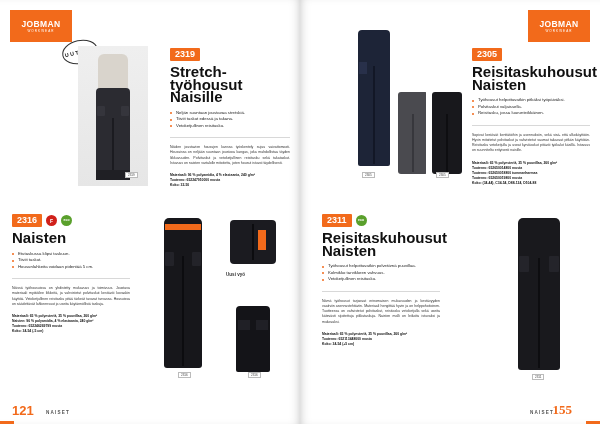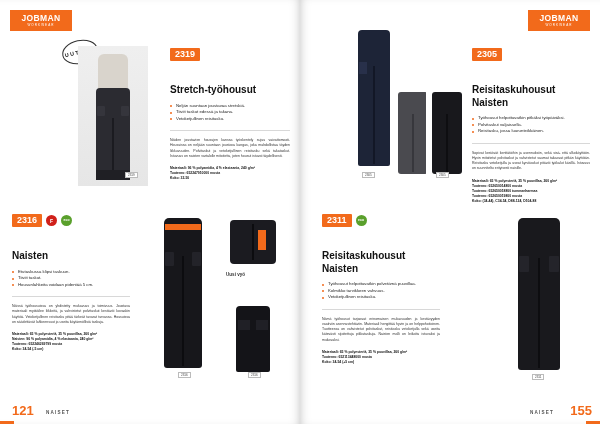--- a/index.html
+++ b/index.html
@@ -7,37 +7,37 @@
     width:600px;height:424px;background:#8d8d8d;
     font-family:"Liberation Sans", sans-serif;
     overflow:hidden;
   }
   .spread{position:relative;width:600px;height:424px;display:flex;}
   .page{position:relative;width:300px;height:424px;background:#ffffff;overflow:hidden;}
   .page.left{box-shadow:inset -6px 0 12px -8px rgba(0,0,0,.35);}
   .page.right{box-shadow:inset 6px 0 12px -8px rgba(0,0,0,.35);}
 
   
-  .logo{position:absolute;background:#f26a1b;color:#fff;width:62px;height:21px;
+  .logo{position:absolute;background:#f26a1b;color:#fff;width:62px;height:32px;
         display:flex;flex-direction:column;align-items:center;justify-content:center;}
   .logo .brand{font-weight:bold;font-size:8.5px;letter-spacing:.4px;line-height:9px;}
   .logo .sub{font-size:3px;letter-spacing:1.1px;line-height:4px;}
   .logo-left{left:10px;top:10px;}
   .logo-right{right:10px;top:10px;}
 
   
   .prod{position:absolute;}
   .code-row{display:flex;align-items:center;gap:4px;height:13px;}
   .code{background:#f26a1b;color:#fff;font-weight:bold;font-size:9px;
         padding:1px 5px 1px 5px;border-radius:1px;line-height:11px;}
   .badge{width:11px;height:11px;border-radius:50%;font-size:5px;color:#fff;
         display:flex;align-items:center;justify-content:center;font-weight:bold;}
   .badge.red{background:#d0201a;}
   .badge.grn{background:#5aa02c;font-size:3.4px;text-align:center;line-height:3.6px;}
-  .ptitle{font-weight:bold;font-size:10px;line-height:12.5px;margin-top:23px;color:#111;}
+  .ptitle{font-weight:bold;font-size:15px;line-height:12.5px;margin-top:5px;color:#111;}
   .ptitle span{display:block;}
   .bullets{margin:6px 0 0 0;padding:0;list-style:none;}
   .bullets li{font-size:4.3px;line-height:6.6px;color:#222;position:relative;padding-left:6px;}
   .bullets li:before{content:"";position:absolute;left:0;top:2.6px;width:2px;height:2px;background:#f26a1b;border-radius:50%;}
   .body-text{font-size:3.5px;line-height:5.2px;color:#333;margin-top:7px;text-align:justify;}
   .specs{font-size:3.4px;line-height:5px;color:#111;margin-top:7px;font-weight:bold;}
 
   .hr{height:1px;background:#d8d8d8;width:100%;}
 
   
@@ -65,20 +65,21 @@
       <div class="brand">JOBMAN</div>
       <div class="sub">WORKWEAR</div>
     </div>
 
     <div class="prod" style="left:170px;top:48px;width:120px;">
       <div class="code-row">
         <div class="code">2319</div>
       </div>
       <div class="ptitle">
         <span>Stretch-työhousut</span>
+        <span>Naisille</span>
       </div>
       <ul class="bullets">
         <li>Neljän suuntaan joustavaa stretskiä.</li>
         <li>Tiiviit taskut edessä ja takana.</li>
         <li>Vetoketjullinen reisitasku.</li>
       </ul>
       <div class="hr" style="margin-top:8px;"></div>
       <div class="body-text">Näiden joustavien housujen kanssa työskentely sujuu vaivattomasti. Housuissa on neljään suuntaan joustava kangas, joka mahdollistaa täyden liikkuvuuden. Polvitaskut ja vetoketjullinen reisitasku sekä takataskut. Istuvuus on naisten vartalolle mitoitettu, joten housut istuvat täydellisesti.</div>
       <div class="specs">
         <div>Materiaali: 96 % polyamidia, 4 % elastaania, 240 g/m²</div>
@@ -227,17 +228,17 @@
 
     <div class="photo" style="left:200px;top:212px;width:76px;height:168px;background:#fff;">
       <div style="position:absolute;left:18px;top:6px;width:42px;height:152px;background:#19191d;border-radius:5px 5px 3px 3px;"></div>
       <div style="position:absolute;left:38px;top:46px;width:2px;height:110px;background:#0d0d10;"></div>
       <div style="position:absolute;left:19px;top:44px;width:10px;height:16px;background:#24242a;border-radius:1px;"></div>
       <div style="position:absolute;left:49px;top:44px;width:10px;height:16px;background:#24242a;border-radius:1px;"></div>
     </div>
     <div class="cap" style="left:232px;top:374px;">2311</div>
 
     <div class="fbar" style="right:0;width:14px;"></div>
-    <div class="pgnum" style="right:8px;">155</div>
+    <div class="pgnum" style="right:28px;font-family:Liberation Serif, serif;">155</div>
     <div class="pglabel" style="right:46px;">NAISET</div>
   </div>
 
 </div>
 
 </body></html>

